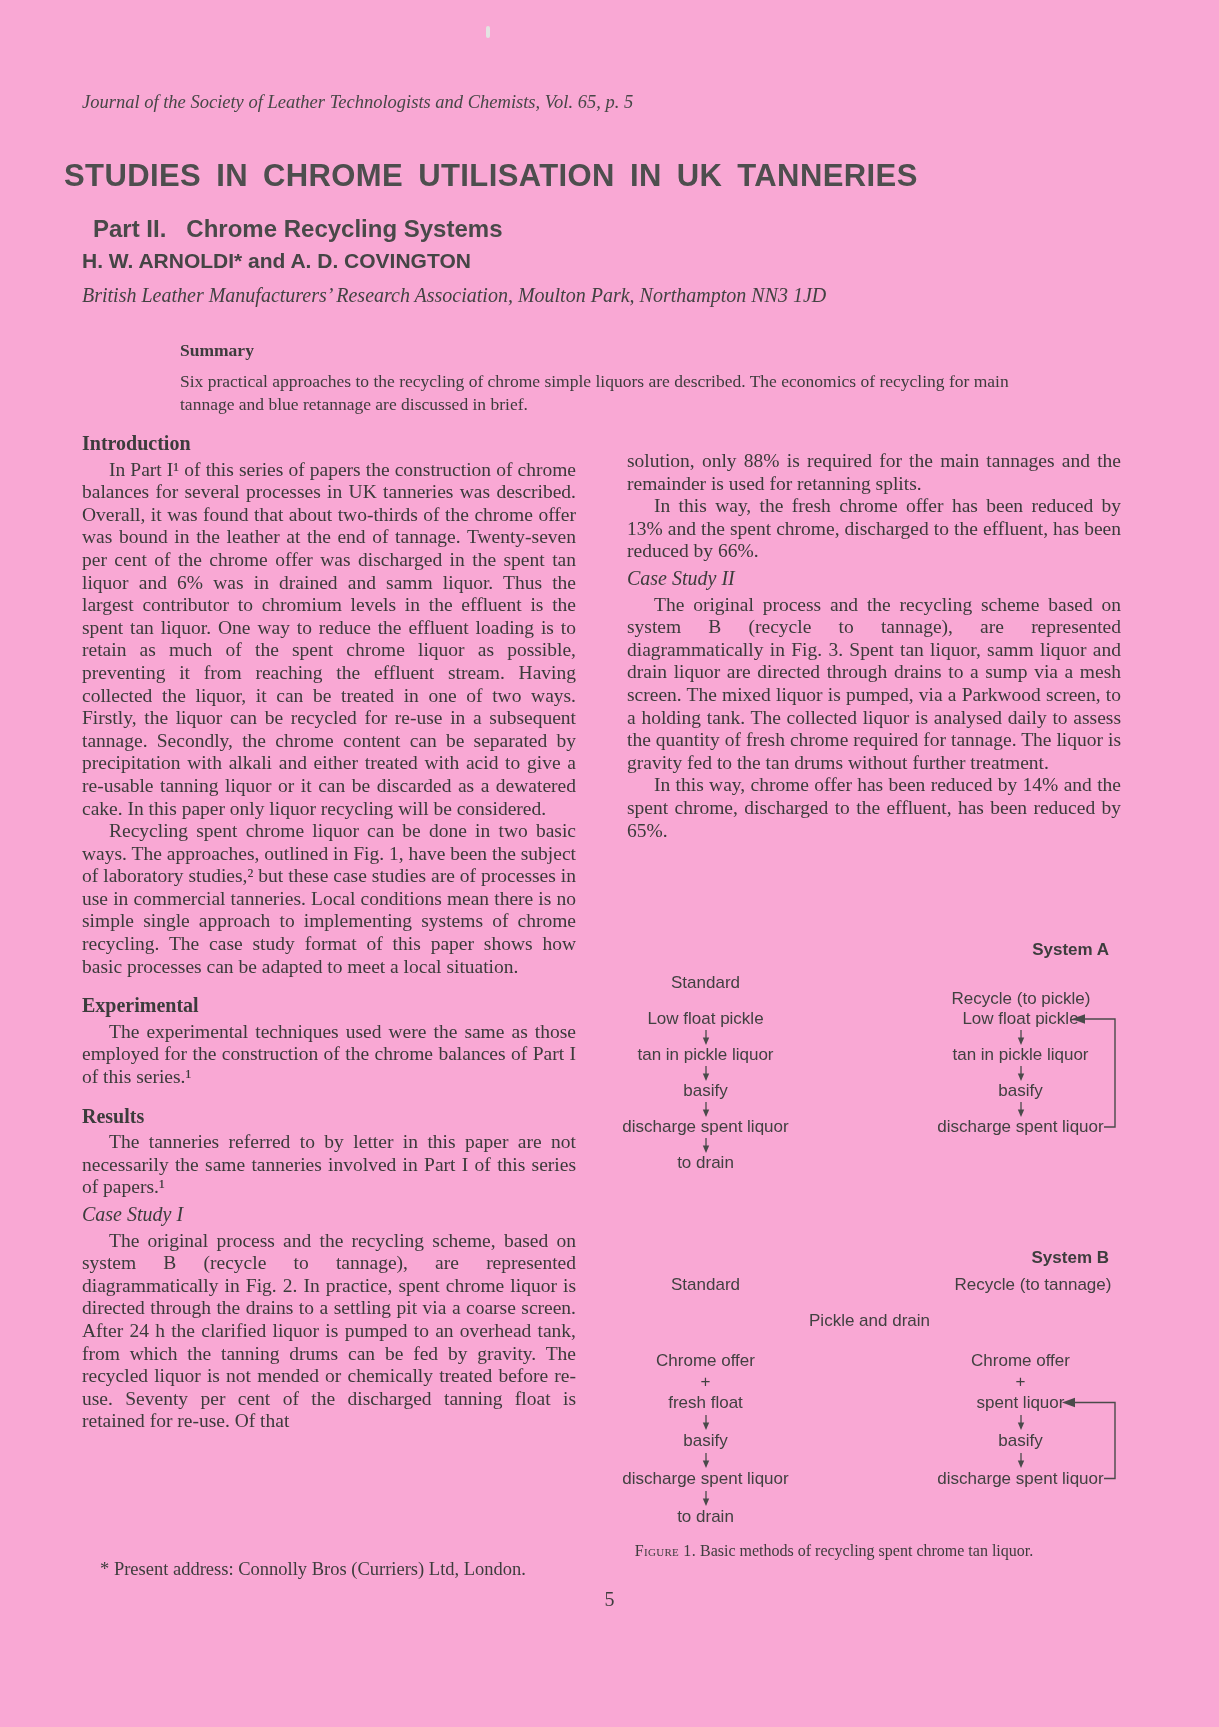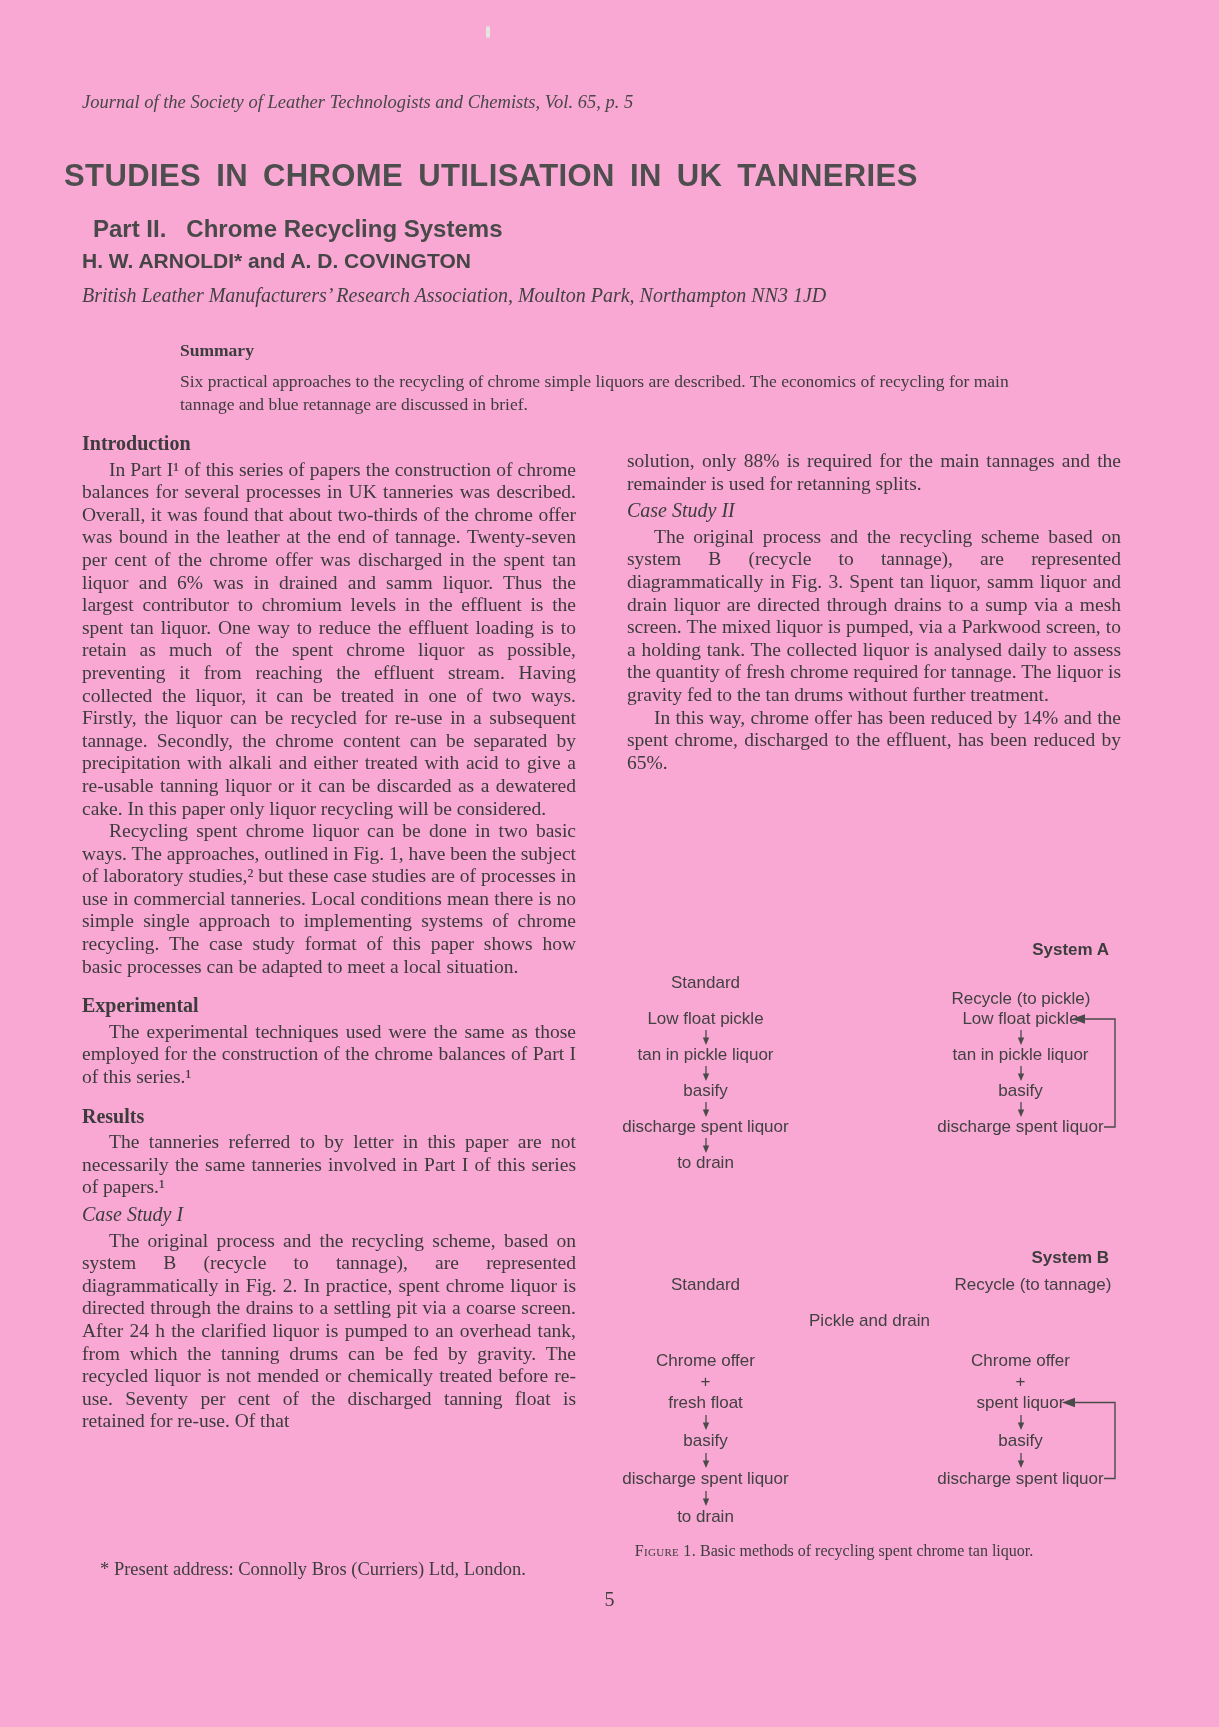--- a/index.html
+++ b/index.html
@@ -125,20 +125,21 @@
     <h3 class="mid">Experimental</h3>
     <p class="ind">The experimental techniques used were the same as those employed for the construction of the chrome balances of Part I of this series.¹</p>
     <h3 class="mid">Results</h3>
     <p class="ind">The tanneries referred to by letter in this paper are not necessarily the same tanneries involved in Part I of this series of papers.¹</p>
     <h3 class="casehead">Case Study I</h3>
     <p class="ind">The original process and the recycling scheme, based on system B (recycle to tannage), are represented diagrammatically in Fig. 2. In practice, spent chrome liquor is directed through the drains to a settling pit via a coarse screen. After 24 h the clarified liquor is pumped to an overhead tank, from which the tanning drums can be fed by gravity. The recycled liquor is not mended or chemically treated before re-use. Seventy per cent of the discharged tanning float is retained for re-use. Of that</p>
   </div>
 
   <div class="abs col" id="col-right">
     <p>solution, only 88% is required for the main tannages and the remainder is used for retanning splits.</p>
+    <p class="ind">In this way, the fresh chrome offer has been reduced by 13% and the spent chrome, discharged to the effluent, has been reduced by 66%.</p>
     <h3 class="casehead">Case Study II</h3>
     <p class="ind">The original process and the recycling scheme based on system B (recycle to tannage), are represented diagrammatically in Fig. 3. Spent tan liquor, samm liquor and drain liquor are directed through drains to a sump via a mesh screen. The mixed liquor is pumped, via a Parkwood screen, to a holding tank. The collected liquor is analysed daily to assess the quantity of fresh chrome required for tannage. The liquor is gravity fed to the tan drums without further treatment.</p>
     <p class="ind">In this way, chrome offer has been reduced by 14% and the spent chrome, discharged to the effluent, has been reduced by 65%.</p>
   </div>
 
   <div class="abs fig" id="system-a">
     <h4 class="fig-title">System A</h4>
     <div class="flow-label" style="top:45px;left:0;width:175px;">Standard</div>
     <div class="flow-label" style="top:45px;left:288px;width:230px;margin-top:16px;">Recycle (to pickle)</div>
 

